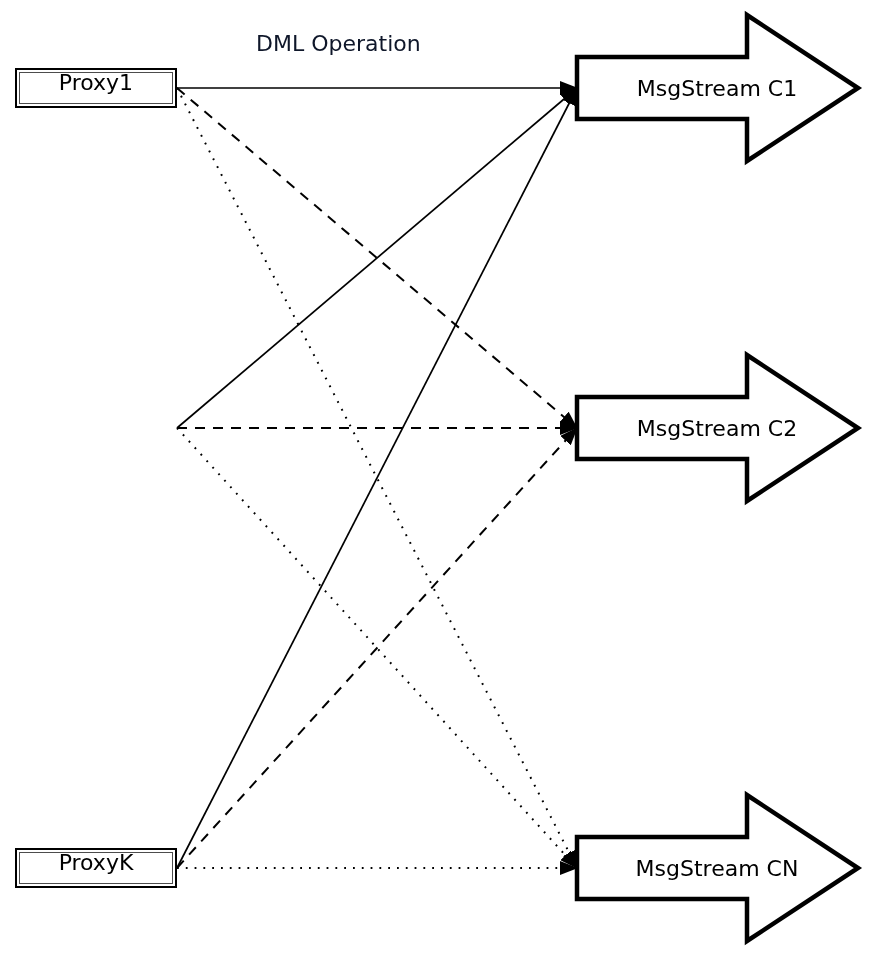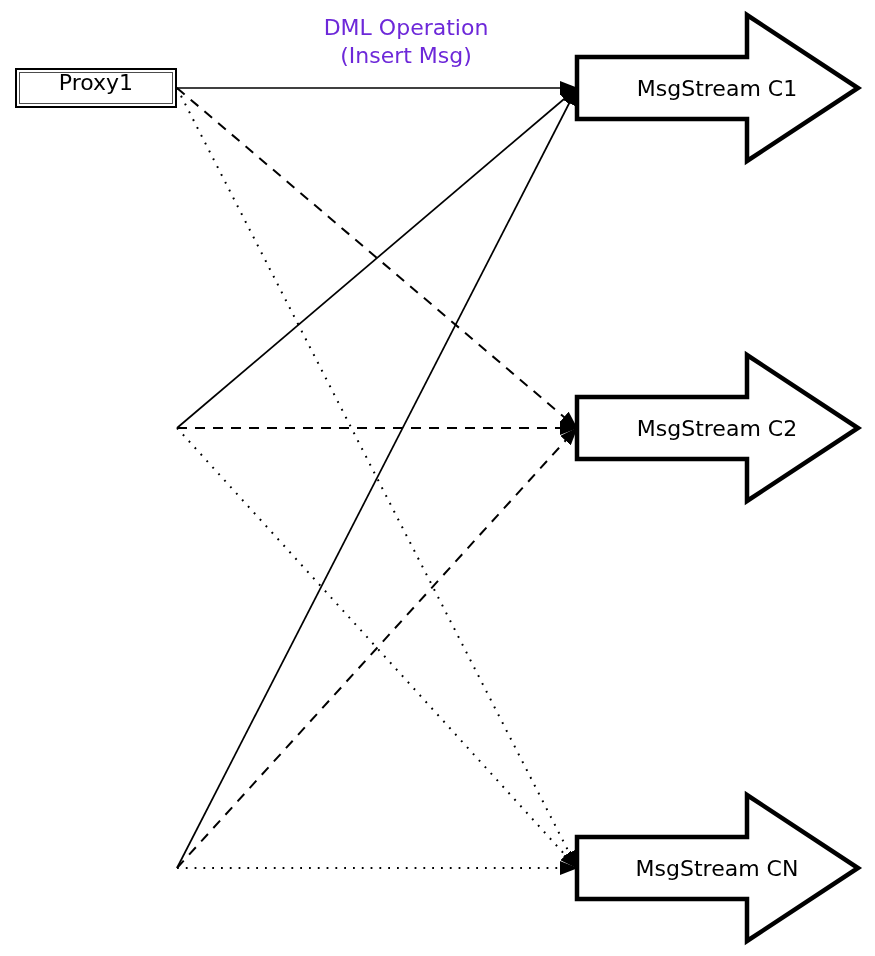--- a/index.html
+++ b/index.html
@@ -59,26 +59,25 @@
     font-size: 22px;
     color: #000000;
     z-index: 2;
   }
   .proxy-box.row-1 { top: 68px; }
   .proxy-box.row-2 { top: 408px; }
   .proxy-box.row-3 { top: 848px; }
   .edge-label {
     position: absolute;
     left: 256px;
-    top: 14px;
+    top: 30px;
     width: 300px;
-    text-align: center;
     font-size: 22px;
     line-height: 28px;
-    color: #6d28d9;
+    color: #0f172a;
     z-index: 2;
   }
 </style>
 </head>
 <body>
 
 <div class="canvas">
 
   <svg class="diagram-svg" viewBox="0 0 875 956" xmlns="http://www.w3.org/2000/svg">
     <defs>
@@ -111,19 +110,21 @@
 
     <g>
       <polygon class="stream-arrow" points="577,837 747,837 747,795 858,868 747,941 747,899 577,899"></polygon>
       <text class="stream-label" x="717" y="876">MsgStream CN</text>
     </g>
   </svg>
 
   <div class="proxy-box row-1">
     <span>Proxy1</span>
   </div>
+  <div class="proxy-box row-3">
+    <span>ProxyK</span>
+  </div>
 
   <div class="edge-label">
     <div>DML Operation</div>
-    <div>(Insert Msg)</div>
   </div>
 
 </div>
 
 </body></html>

